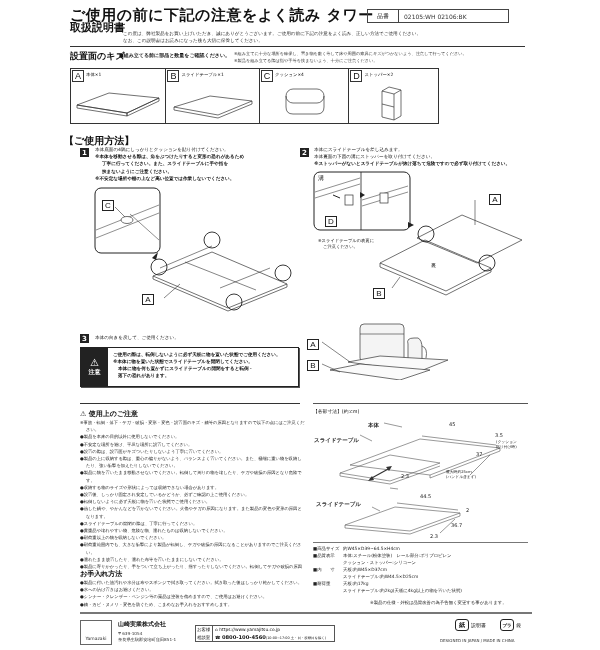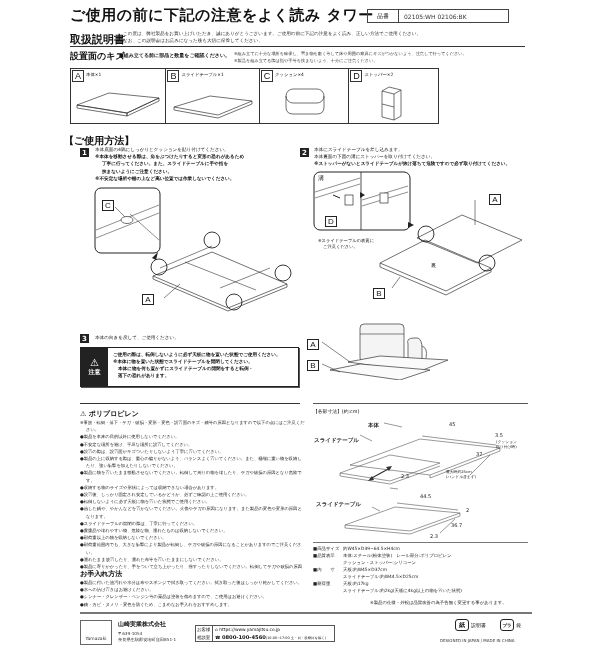--- a/index.html
+++ b/index.html
@@ -3,21 +3,21 @@
 <meta charset="utf-8">
 <style>
   * { box-sizing: border-box; margin: 0; padding: 0; }
   html, body { width: 600px; height: 650px; background: #fff; overflow: hidden; }
   body { font-family: "DejaVu Sans", "Liberation Sans", sans-serif; color: #111; position: relative; }
   .abs { position: absolute; }
   .title { left: 70px; top: 6px; font-size: 15px; font-weight: bold; letter-spacing: 0.5px; }
   .part-no { left: 367px; top: 9px; width: 142px; height: 14px; border: 1px solid #444; display: flex; font-size: 6px; }
   .part-no .lbl { width: 31px; border-right: 1px solid #444; display: flex; align-items: center; justify-content: center; }
   .part-no .val { flex: 1; display: flex; align-items: center; padding-left: 5px; color: #333; }
-  .manual-head { left: 70px; top: 32px; font-size: 11px; font-weight: bold; }
+  .manual-head { left: 70px; top: 20px; font-size: 11px; font-weight: bold; }
   .intro { left: 123px; top: 30px; font-size: 4.6px; line-height: 7px; color: #222; width: 400px; }
   .hr { left: 70px; width: 455px; height: 1px; background: #333; }
   .assembly-head { left: 70px; top: 50px; font-size: 9px; font-weight: bold; }
   .assembly-sub { left: 119px; top: 52px; font-size: 5px; font-weight: bold; }
   .assembly-note { left: 234px; top: 50px; font-size: 4.2px; line-height: 7px; color: #333; width: 300px; }
   .parts { left: 70px; top: 68px; width: 369px; height: 56px; border: 1px solid #333; display: flex; }
   .part { border-right: 1px solid #333; position: relative; }
   .part:last-child { border-right: none; }
   .part .letter { position: absolute; left: 1px; top: 1px; width: 12px; height: 12px; border: 1px solid #333; font-size: 9px; display: flex; align-items: center; justify-content: center; font-family: "Liberation Sans", sans-serif; }
   .part .pname { position: absolute; left: 15px; top: 3px; font-size: 4.4px; }
@@ -208,21 +208,21 @@
   <polygon points="30,50 60,44 130,50 100,60" fill="#fafafa" stroke="#333" stroke-width="0.7"></polygon>
   <line x1="22" y1="22" x2="50" y2="42" stroke="#333" stroke-width="0.6"></line>
   <line x1="22" y1="44" x2="40" y2="52" stroke="#333" stroke-width="0.6"></line>
 </svg>
 <div class="abs callout" style="left:307px;top:339px;">A</div>
 <div class="abs callout" style="left:307px;top:360px;">B</div>
 
 <div class="abs hr" style="left:80px;top:403px;width:220px;"></div>
 <div class="abs hr" style="left:313px;top:403px;width:215px;height:1px;background:#555;"></div>
 
-<div class="abs precaution-head">⚠ ポリプロピレン</div>
+<div class="abs precaution-head">⚠ 使用上のご注意</div>
 <div class="abs precautions">
   <div>※事故・転倒・落下・ケガ・破損・変形・変色・設置面のキズ・錆等の原因となりますので以下の点にはご注意ください。</div>
   <div>●製品を本来の目的以外に使用しないでください。</div>
   <div>●不安定な場所を避け、平坦な場所に設置してください。</div>
   <div>●設置の際は、設置面がキズついたりしないよう丁寧に置いてください。</div>
   <div>●製品の上に収納する際は、重心の偏りがないよう、バランスよく置いてください。また、極端に重い物を収納したり、強い衝撃を加えたりしないでください。</div>
   <div>●製品に物を置いたまま移動させないでください。転倒して周りの物を壊したり、ケガや破損の原因となり危険です。</div>
   <div>●収納する物のサイズや形状によっては収納できない場合があります。</div>
   <div>●設置後、しっかり固定され安定しているかどうか、必ずご確認の上ご使用ください。</div>
   <div>●転倒しないように必ず天板に物を置いた状態でご使用ください。</div>

